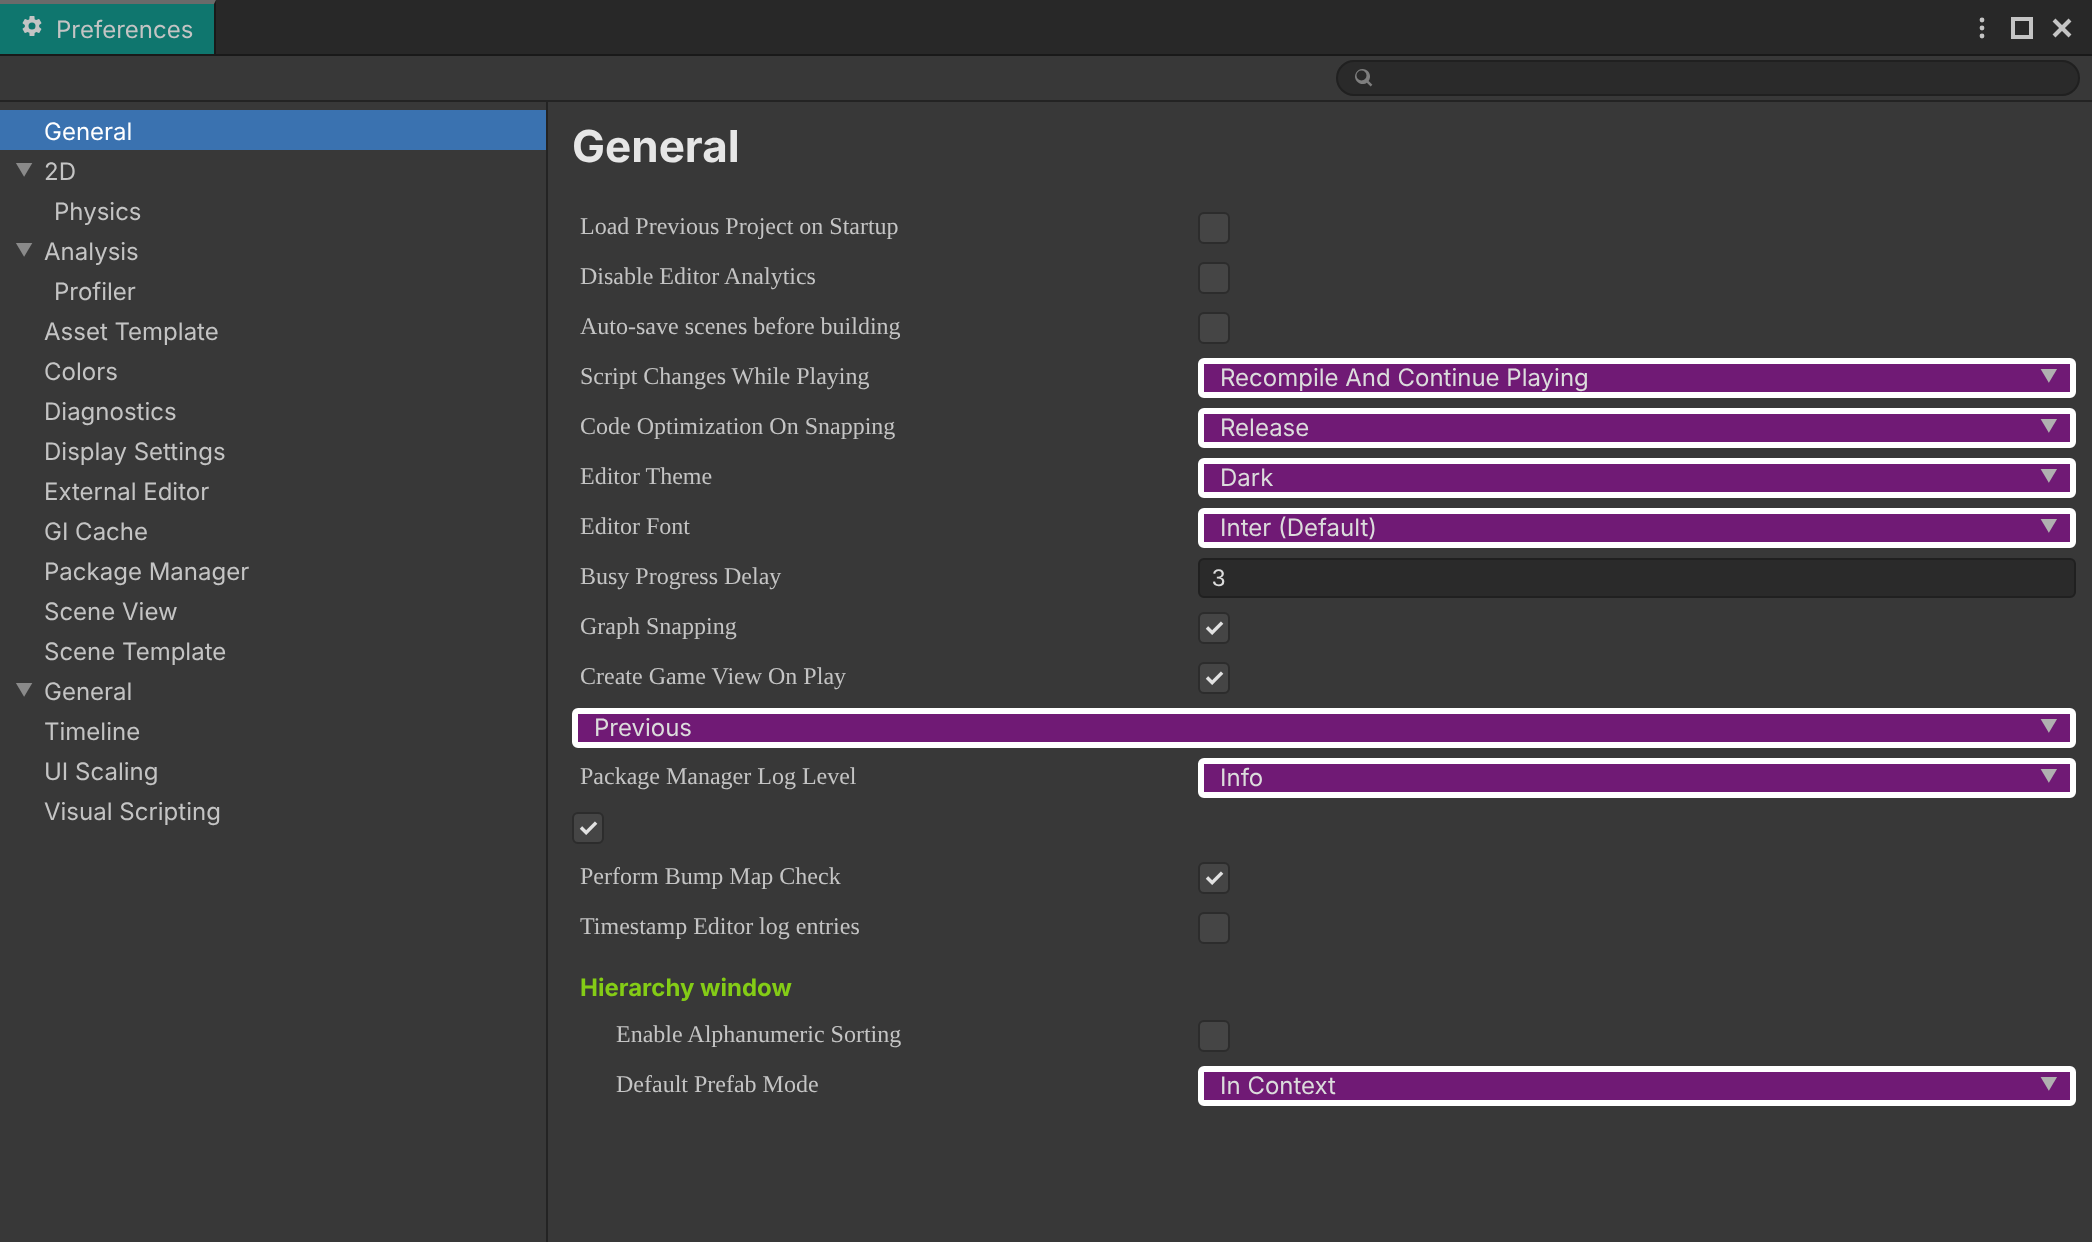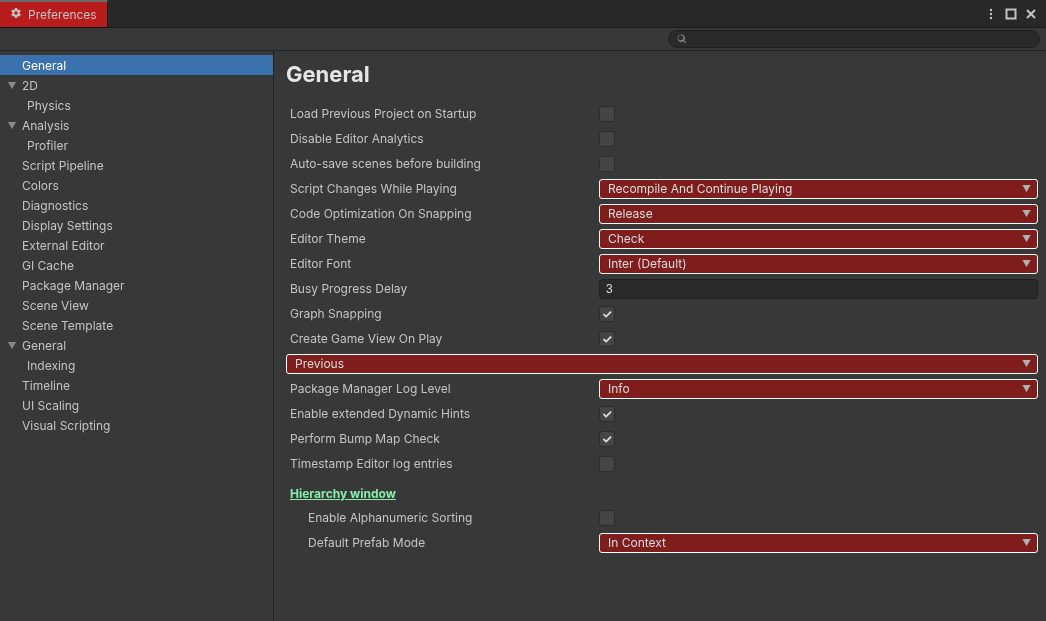--- a/index.html
+++ b/index.html
@@ -19,21 +19,21 @@
     align-items: stretch;
     height: 28px;
     background: #282828;
     border-bottom: 1px solid #191919;
   }
   .tab {
     display: flex;
     align-items: center;
     gap: 6px;
     padding: 0 10px;
-    background: #b91c1c;
+    background: #0f766e;
     color: #c4c4c4;
     border-top: 2px solid #6a6a6a;
     border-right: 1px solid #191919;
     font-size: 12px;
   }
   .tab svg { width: 12px; height: 12px; fill: #c4c4c4; }
   .tabbar-spacer { flex: 1; }
   .tabbar-actions {
     display: flex;
     align-items: center;
@@ -127,29 +127,29 @@
   .row {
     display: flex;
     align-items: center;
     height: 25px;
   }
   .row .label {
     width: 313px;
     color: #c4c4c4;
     font-size: 12px;
     padding-left: 4px;
+    font-family: Liberation Serif, serif;
   }
   .row .label.indent { padding-left: 22px; }
   .row .control { flex: 1; display: flex; align-items: center; }
   .section-header {
     font-weight: 700;
-    color: #86efac;
+    color: #84cc16;
     font-size: 12px;
     padding: 10px 0 4px 4px;
-    text-decoration: underline;
   }
 
   .checkbox {
     width: 16px;
     height: 16px;
     background: #454545;
     border: 1px solid #2c2c2c;
     border-radius: 3px;
     display: inline-flex;
     align-items: center;
@@ -159,22 +159,22 @@
   .checkbox.checked::after {
     content: "✓";
     color: #e2e2e2;
     font-size: 12px;
     line-height: 1;
     font-weight: 700;
   }
   .dropdown {
     flex: 1;
     height: 20px;
-    background: #7f1d1d;
-    border: 1px solid #ffffff;
+    background: #701a75;
+    border: 3px solid #ffffff;
     border-radius: 3px;
     display: flex;
     align-items: center;
     justify-content: space-between;
     padding: 0 6px 0 8px;
     color: #dcdcdc;
     font-size: 12px;
     cursor: pointer;
   }
   .dropdown .caret { font-size: 9px; color: #b0b0b0; }
@@ -250,21 +250,21 @@
         <span class="label">Physics</span>
       </div>
       <div class="side-item top">
         <span class="arrow">▼</span>
         <span class="label">Analysis</span>
       </div>
       <div class="side-item child">
         <span class="label">Profiler</span>
       </div>
       <div class="side-item leaf">
-        <span class="label">Script Pipeline</span>
+        <span class="label">Asset Template</span>
       </div>
       <div class="side-item leaf">
         <span class="label">Colors</span>
       </div>
       <div class="side-item leaf">
         <span class="label">Diagnostics</span>
       </div>
       <div class="side-item leaf">
         <span class="label">Display Settings</span>
       </div>
@@ -280,23 +280,20 @@
       <div class="side-item leaf">
         <span class="label">Scene View</span>
       </div>
       <div class="side-item leaf">
         <span class="label">Scene Template</span>
       </div>
       <div class="side-item top">
         <span class="arrow">▼</span>
         <span class="label">General</span>
       </div>
-      <div class="side-item child">
-        <span class="label">Indexing</span>
-      </div>
       <div class="side-item leaf">
         <span class="label">Timeline</span>
       </div>
       <div class="side-item leaf">
         <span class="label">UI Scaling</span>
       </div>
       <div class="side-item leaf">
         <span class="label">Visual Scripting</span>
       </div>
     </div>
@@ -337,21 +334,21 @@
           <div class="dropdown">
             <span>Release</span>
             <span class="caret">▼</span>
           </div>
         </div>
     </div>
     <div class="row">
       <span class="label">Editor Theme</span>
       <div class="control">
           <div class="dropdown">
-            <span>Check</span>
+            <span>Dark</span>
             <span class="caret">▼</span>
           </div>
         </div>
     </div>
     <div class="row">
       <span class="label">Editor Font</span>
       <div class="control">
           <div class="dropdown">
             <span>Inter (Default)</span>
             <span class="caret">▼</span>
@@ -387,21 +384,20 @@
     <div class="row">
       <span class="label">Package Manager Log Level</span>
       <div class="control">
           <div class="dropdown">
             <span>Info</span>
             <span class="caret">▼</span>
           </div>
         </div>
     </div>
     <div class="row">
-      <span class="label">Enable extended Dynamic Hints</span>
       <div class="control">
           <span class="checkbox checked"></span>
         </div>
     </div>
     <div class="row">
       <span class="label">Perform Bump Map Check</span>
       <div class="control">
           <span class="checkbox checked"></span>
         </div>
     </div>

